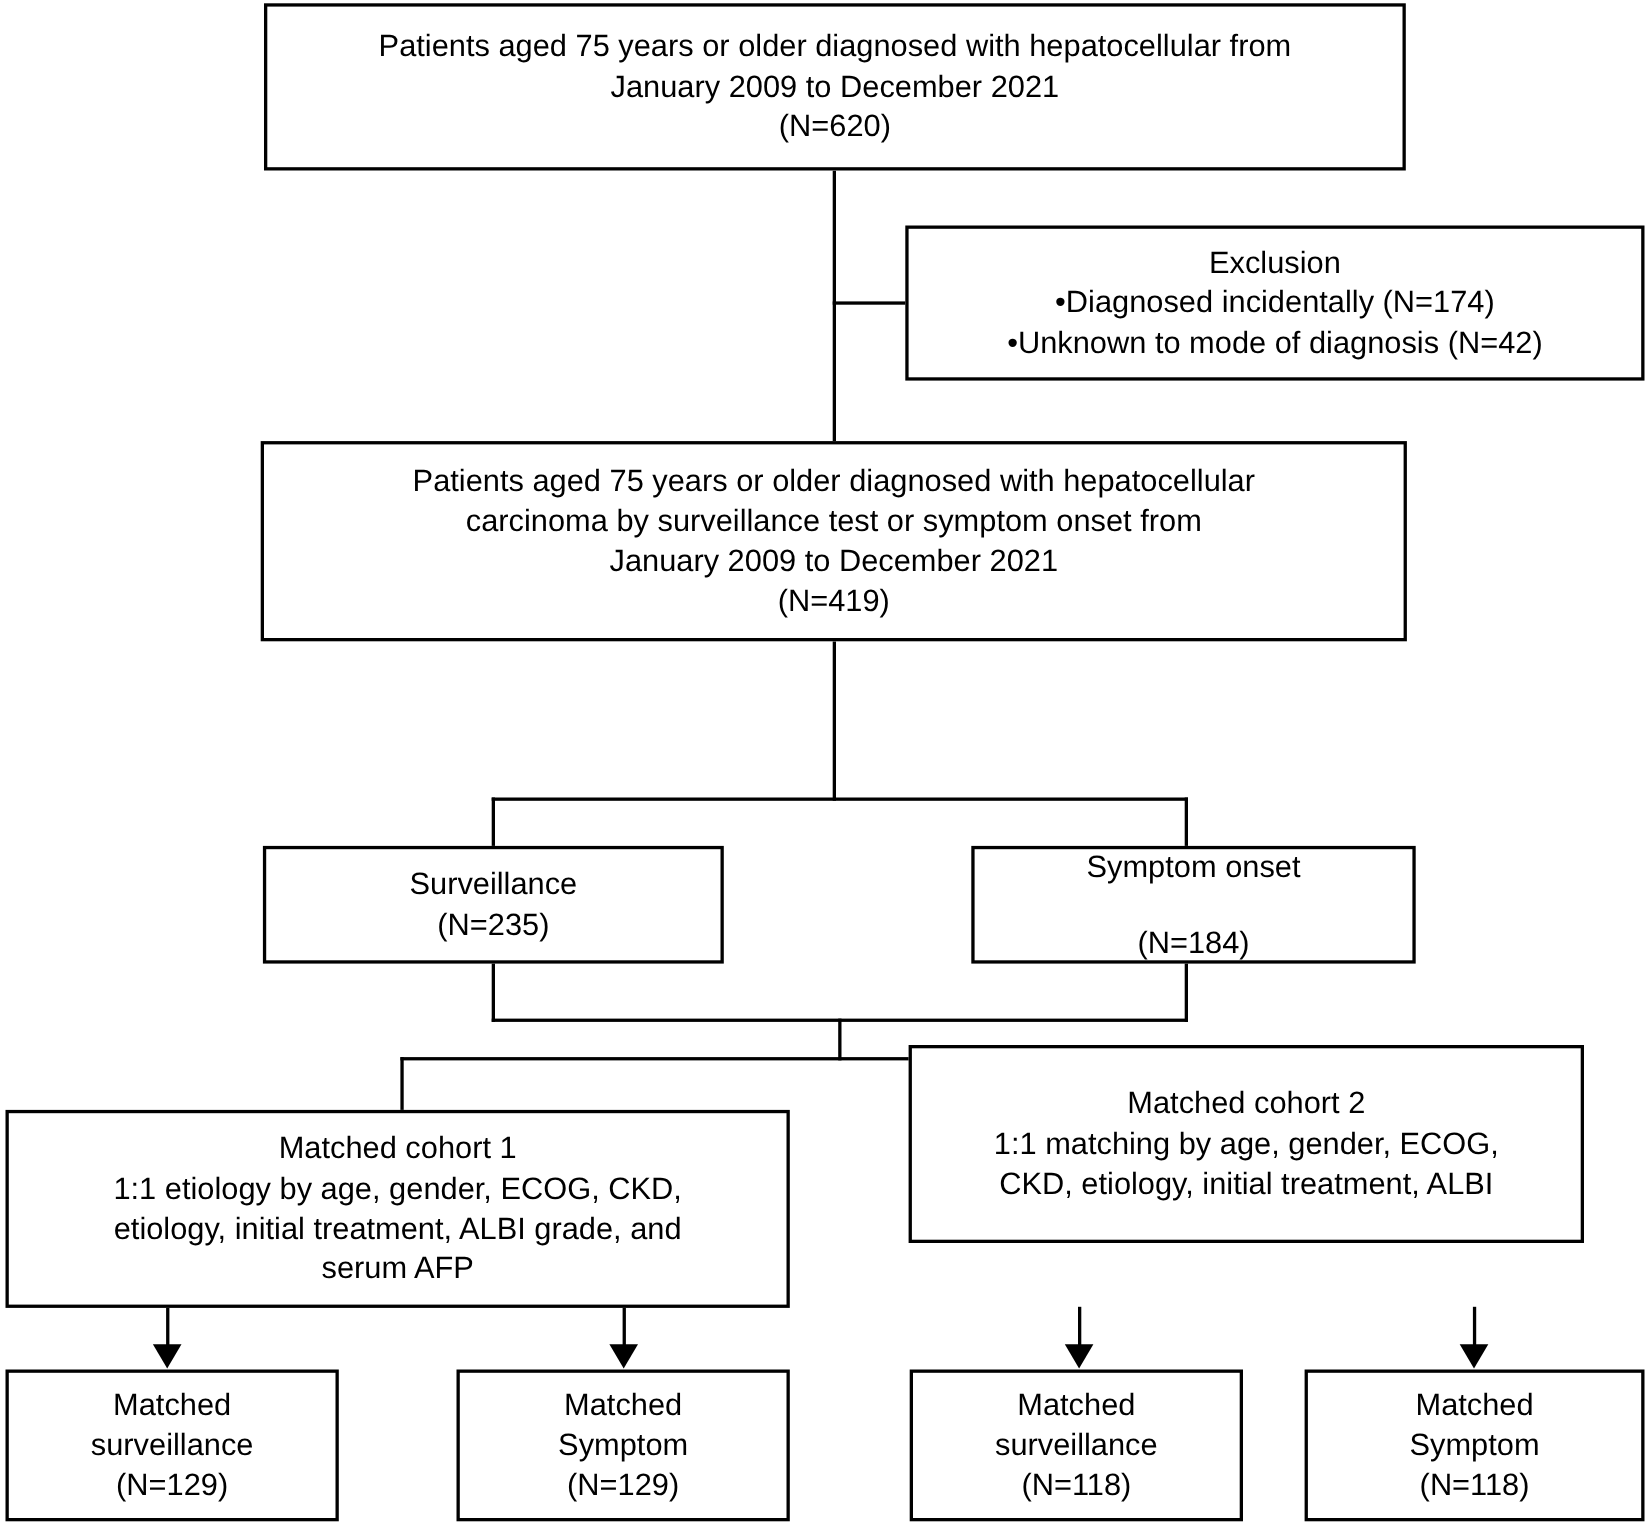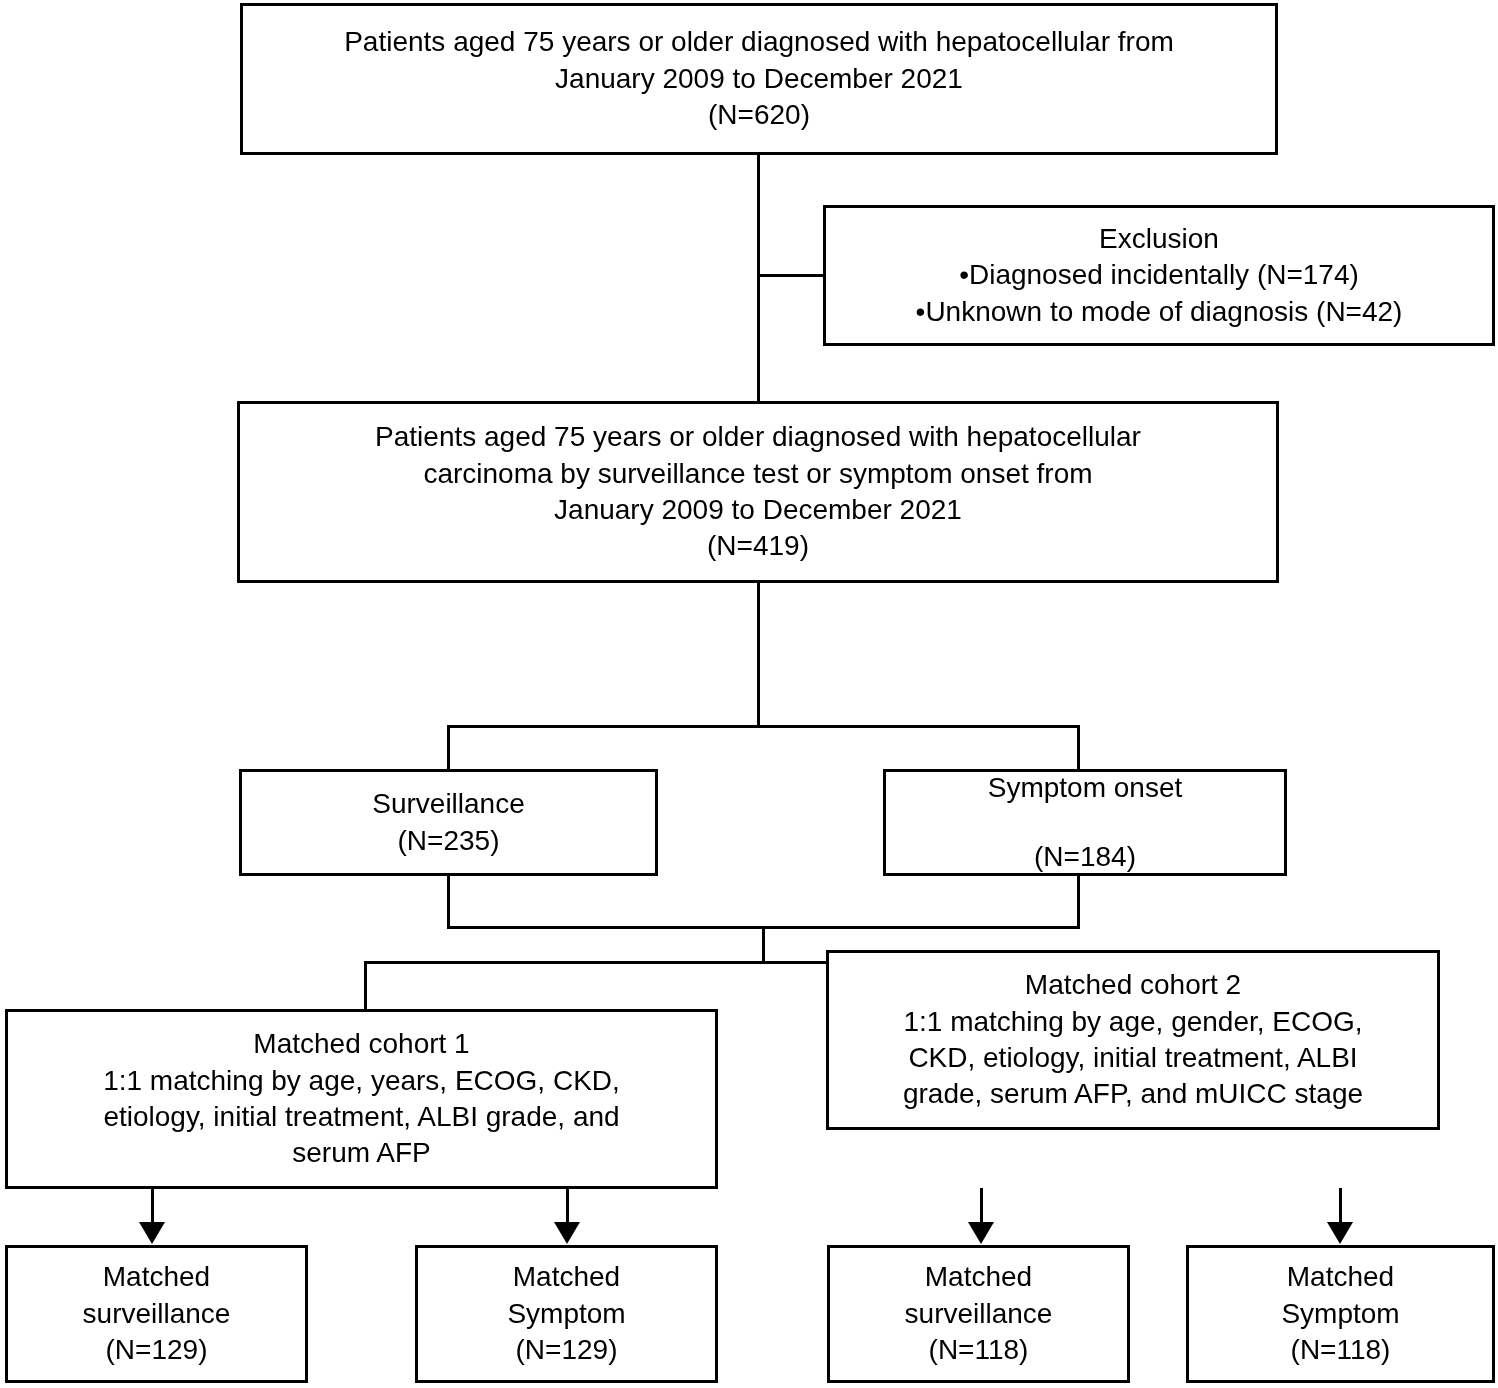--- a/index.html
+++ b/index.html
@@ -114,30 +114,29 @@
     <span class="line">(N=235)</span>
   </div>
 
   <div class="box" style="left:883px; top:769px; width:404px; height:107px;gap:33px;">
     <span class="line">Symptom onset</span>
     <span class="line">(N=184)</span>
   </div>
 
   <div class="box" style="left:5px; top:1009px; width:713px; height:180px;">
     <span class="line">Matched cohort 1</span>
-    <span class="line">1:1 matching by age, years, ECOG, CKD,</span>
+    <span class="line">1:1 etiology by age, gender, ECOG, CKD,</span>
     <span class="line">etiology, initial treatment, ALBI grade, and</span>
     <span class="line">serum AFP</span>
   </div>
 
   <div class="box" style="left:826px; top:950px; width:614px; height:180px;">
     <span class="line">Matched cohort 2</span>
     <span class="line">1:1 matching by age, gender, ECOG,</span>
     <span class="line">CKD, etiology, initial treatment, ALBI</span>
-    <span class="line">grade, serum AFP, and mUICC stage</span>
   </div>
 
   <div class="box" style="left:5px; top:1245px; width:303px; height:138px;">
     <span class="line">Matched</span>
     <span class="line">surveillance</span>
     <span class="line">(N=129)</span>
   </div>
 
   <div class="box" style="left:415px; top:1245px; width:303px; height:138px;">
     <span class="line">Matched</span>

